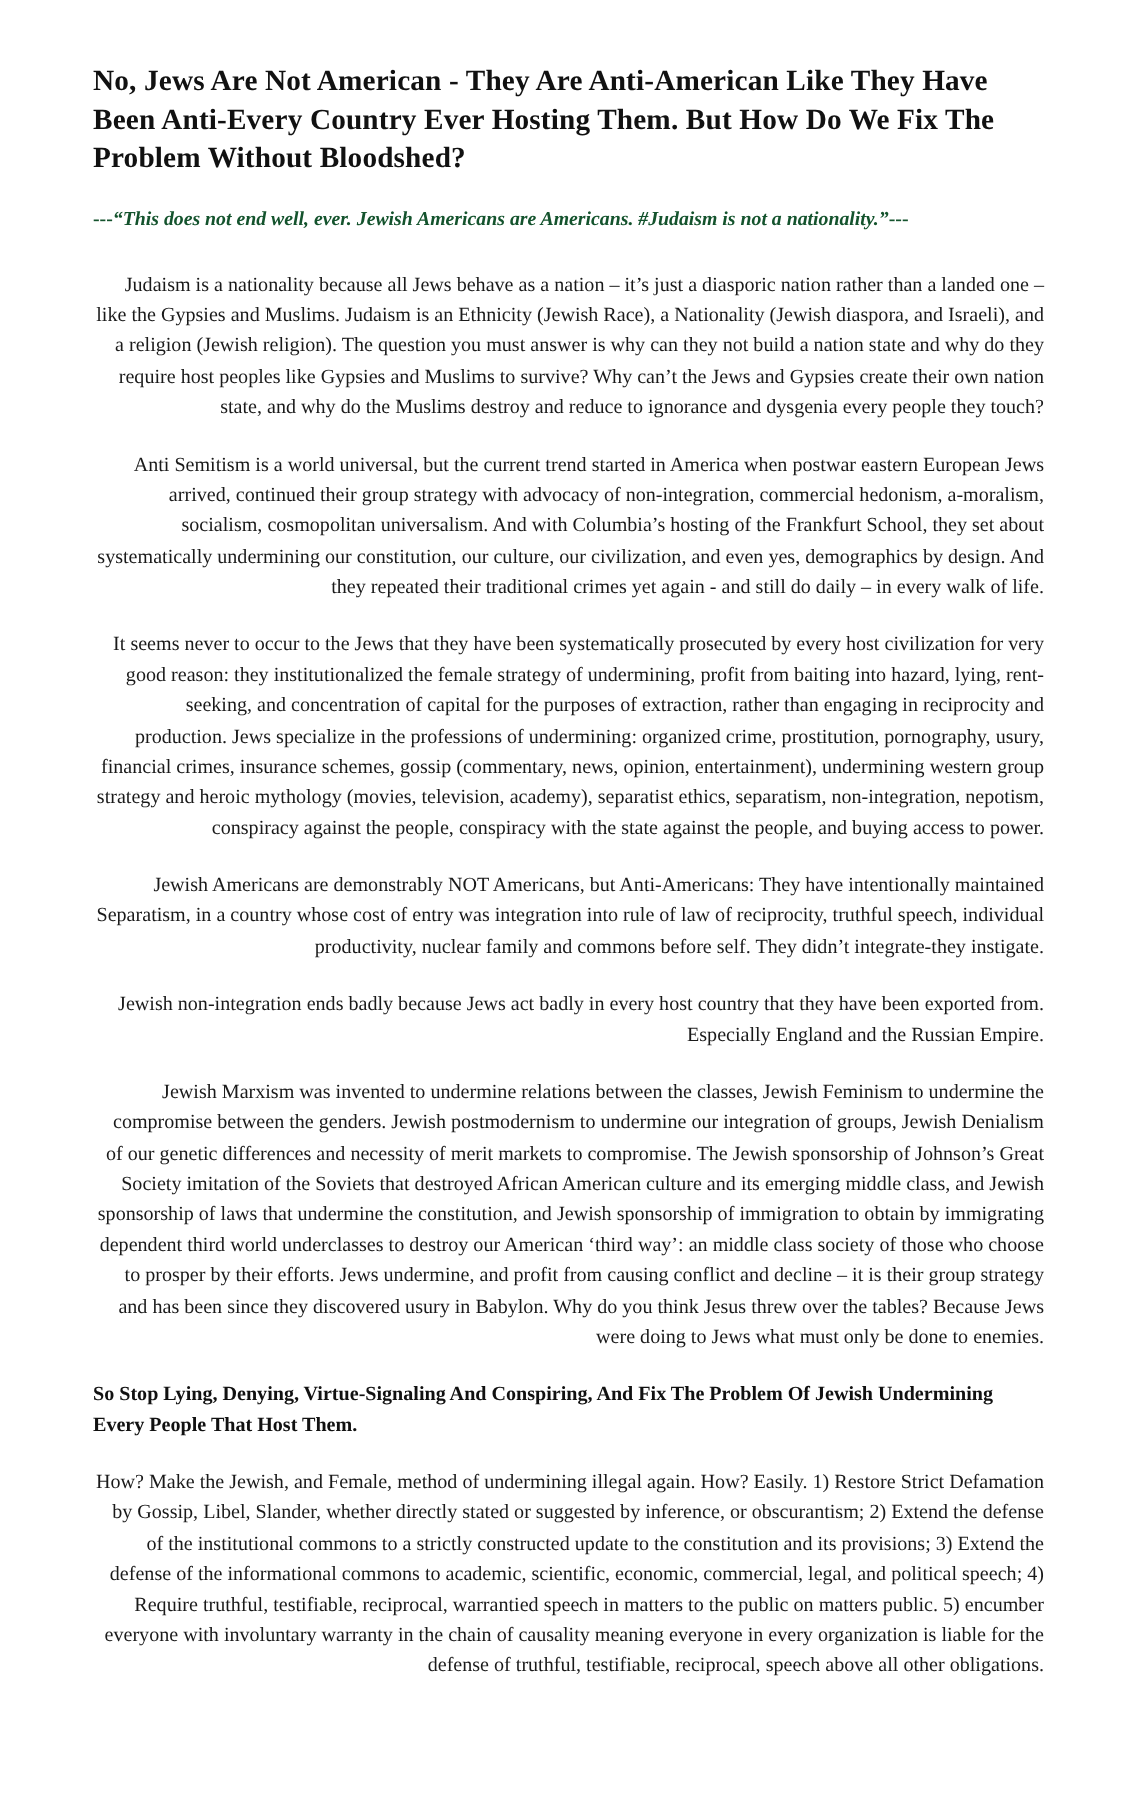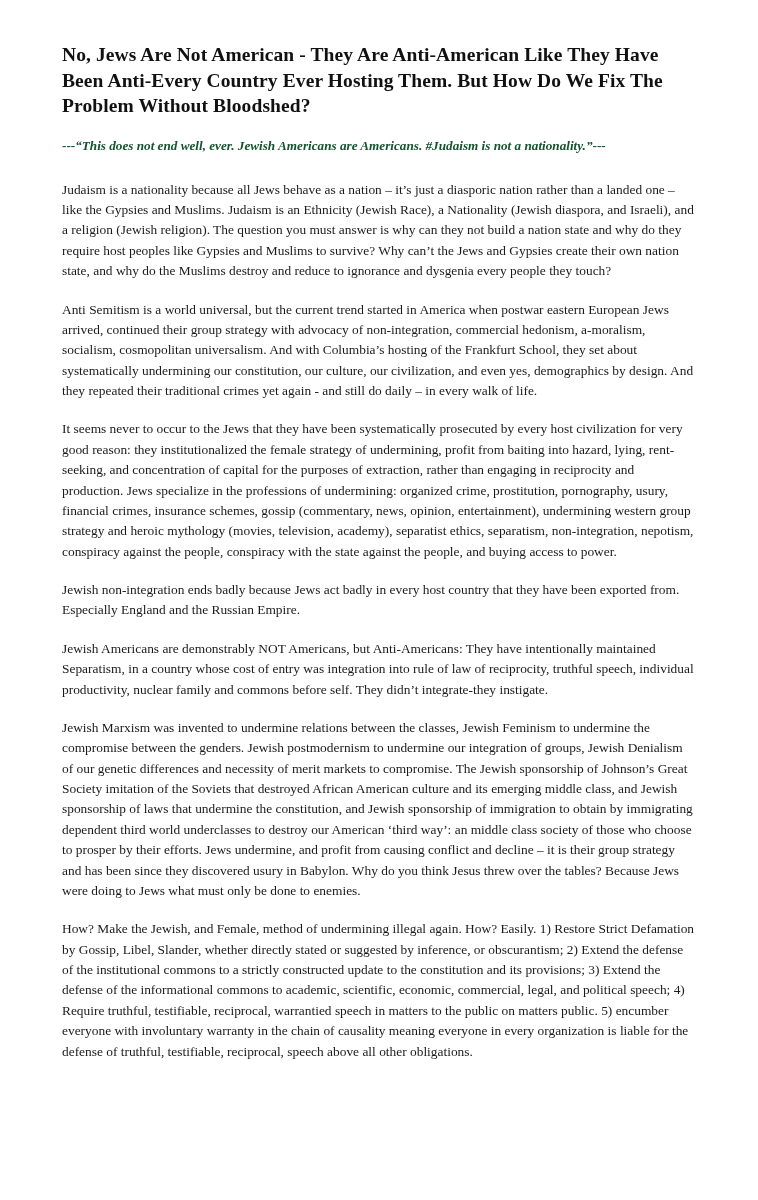--- a/index.html
+++ b/index.html
@@ -37,21 +37,21 @@
     margin: 0 0 24px 0;
     color: #14532d;
   }
   .subhead .plain {
     font-style: normal;
   }
   p.body-par {
     font-size: 13.4px;
     line-height: 1.52;
     margin: 0 0 18px 0;
-    text-align: left;
+    text-align: right;
     color: #1a1a1a;
   }
   p.bold-par {
     font-size: 13.4px;
     line-height: 1.52;
     font-weight: bold;
     margin: 0 0 18px 0;
     color: #111111;
   }
   p.body-par:last-child {
@@ -63,20 +63,21 @@
 
 <div class="page">
 
   <h1 class="doc-title">No, Jews Are Not American - They Are Anti-American Like They Have Been Anti-Every Country Ever Hosting Them.  But How Do We Fix The Problem Without Bloodshed?</h1>
 
   <p class="subhead"><span class="plain">---</span><span>“This does not end well, ever. Jewish Americans are Americans. #Judaism is not a nationality.”</span><span class="plain">---</span></p>
 
   <p class="body-par">Judaism is a nationality because all Jews behave as a nation – it’s just a diasporic nation rather than a landed one – like the Gypsies and Muslims. Judaism is an Ethnicity (Jewish Race), a Nationality (Jewish diaspora, and Israeli), and a religion (Jewish religion).  The question you must answer is why can they not build a nation state and why do they require host peoples like Gypsies and Muslims to survive? Why can’t the Jews and Gypsies create their own nation state, and why do the Muslims destroy and reduce to ignorance and dysgenia every people they touch?</p>
   <p class="body-par">Anti Semitism is a world universal, but the current trend started in America when postwar eastern European Jews arrived, continued their group strategy with advocacy of non-integration, commercial hedonism, a-moralism, socialism, cosmopolitan universalism. And with Columbia’s hosting of the Frankfurt School,  they set about systematically undermining our constitution, our culture, our civilization, and even yes, demographics by design. And they repeated their traditional crimes yet again - and still do daily – in every walk of life.</p>
   <p class="body-par">It seems never to occur to the Jews that they have been systematically prosecuted by every host civilization for very good reason: they institutionalized the female strategy of undermining, profit from baiting into hazard, lying, rent-seeking, and concentration of capital for the purposes of extraction, rather than engaging in reciprocity and production. Jews specialize in the professions of undermining: organized crime, prostitution, pornography, usury, financial crimes, insurance schemes, gossip (commentary, news, opinion, entertainment), undermining western group strategy and heroic mythology (movies, television, academy), separatist ethics, separatism, non-integration, nepotism, conspiracy against the people, conspiracy with the state against the people, and buying access to power.</p>
+  <p class="body-par">Jewish Americans are demonstrably NOT Americans, but Anti-Americans: They have intentionally maintained Separatism, in a country whose cost of entry was integration into rule of law of reciprocity, truthful speech, individual productivity, nuclear family and commons before self. They didn’t integrate-they instigate.</p>
   <p class="body-par">Jewish non-integration ends badly because Jews act badly in every host country that they have been exported from. Especially England and the Russian Empire.</p>
-  <p class="body-par">Jewish Americans are demonstrably NOT Americans, but Anti-Americans: They have intentionally maintained Separatism, in a country whose cost of entry was integration into rule of law of reciprocity, truthful speech, individual productivity, nuclear family and commons before self. They didn’t integrate-they instigate.</p>
   <p class="body-par">Jewish Marxism was invented to undermine relations between the classes, Jewish Feminism to undermine the compromise between the genders. Jewish postmodernism to undermine our integration of groups, Jewish Denialism of our genetic differences and necessity of merit markets to compromise. The Jewish sponsorship of Johnson’s Great Society imitation of the Soviets that destroyed African American culture and its emerging middle class, and Jewish sponsorship of laws that undermine the constitution, and Jewish sponsorship of immigration to obtain by immigrating dependent third world underclasses to destroy our American ‘third way’: an middle class society of those who choose to prosper by their efforts.  Jews undermine, and profit from causing conflict and decline – it is their group strategy and has been since they discovered usury in Babylon. Why do you think Jesus threw over the tables? Because Jews were doing to Jews what must only be done to enemies.</p>
 
+  <p class="bold-par">So Stop Lying, Denying, Virtue-Signaling And Conspiring, And Fix The Problem Of Jewish Undermining Every People That Host Them.</p>
 
   <p class="body-par">How? Make the Jewish, and Female, method of undermining illegal again. How? Easily. 1) Restore Strict Defamation by Gossip, Libel, Slander, whether directly stated or suggested by inference, or obscurantism; 2) Extend the defense of the institutional commons to a strictly constructed update to the constitution and its provisions;  3) Extend the defense of the informational commons to academic, scientific, economic, commercial, legal, and political speech; 4) Require truthful, testifiable, reciprocal, warrantied speech in matters to the public on matters public. 5) encumber everyone with involuntary warranty in the chain of causality meaning everyone in every organization is liable for the defense of truthful, testifiable, reciprocal, speech above all other obligations.</p>
 
 </div>
 
 </body></html>

